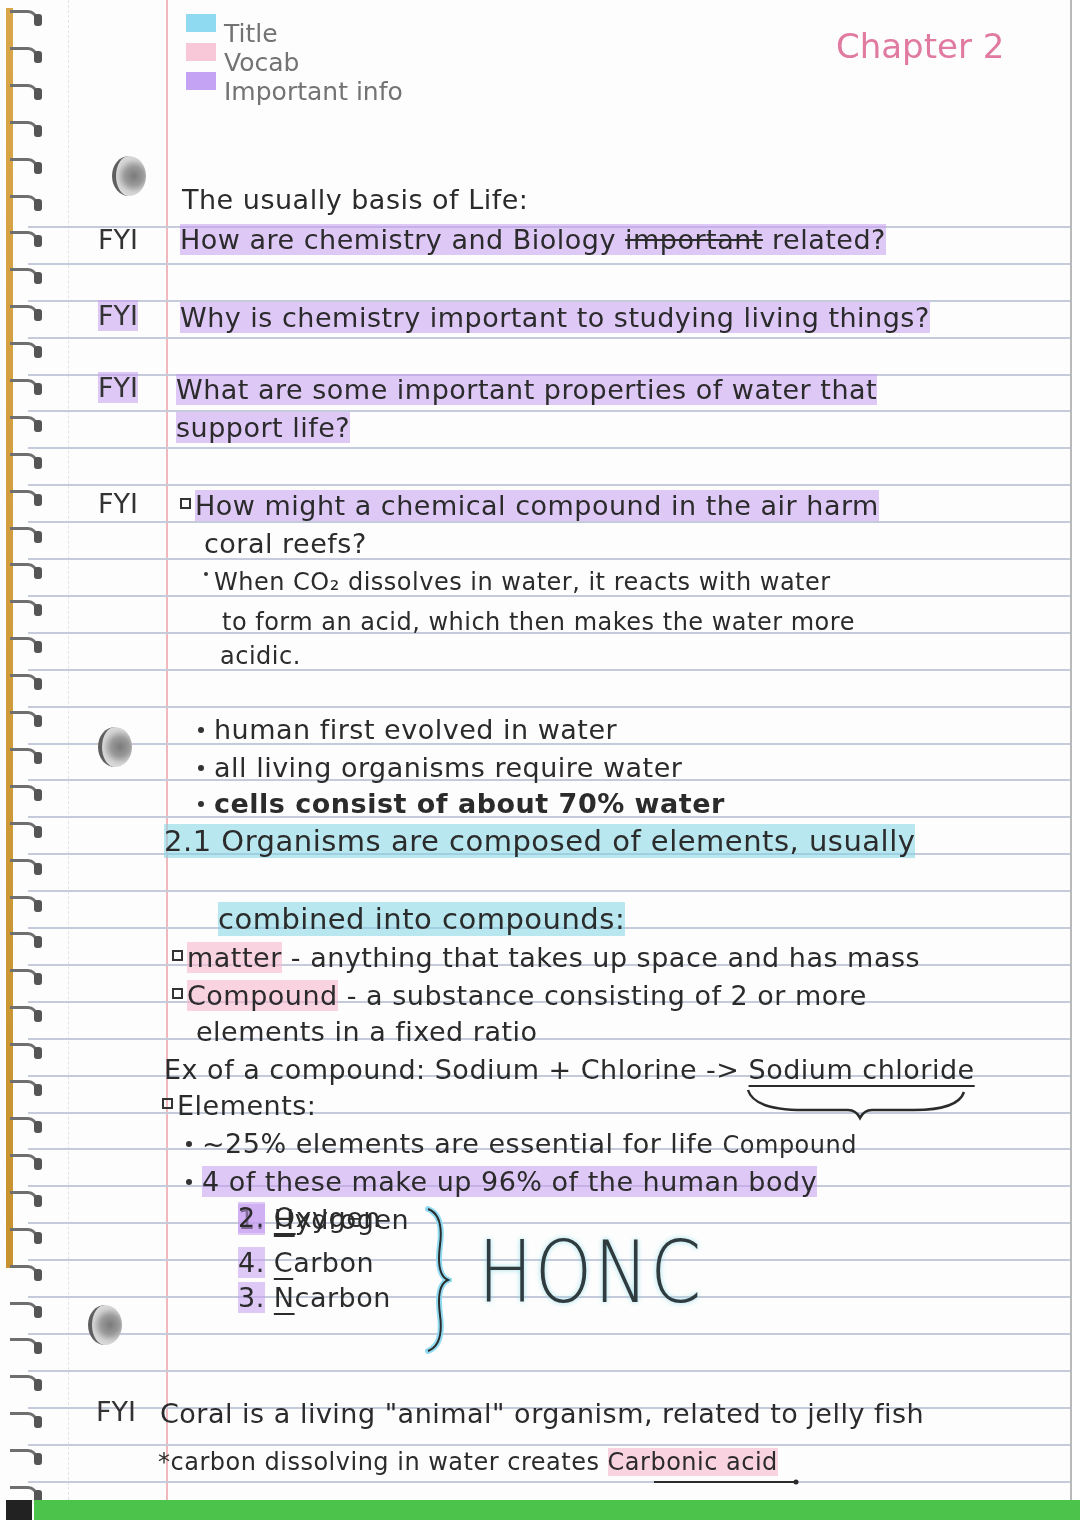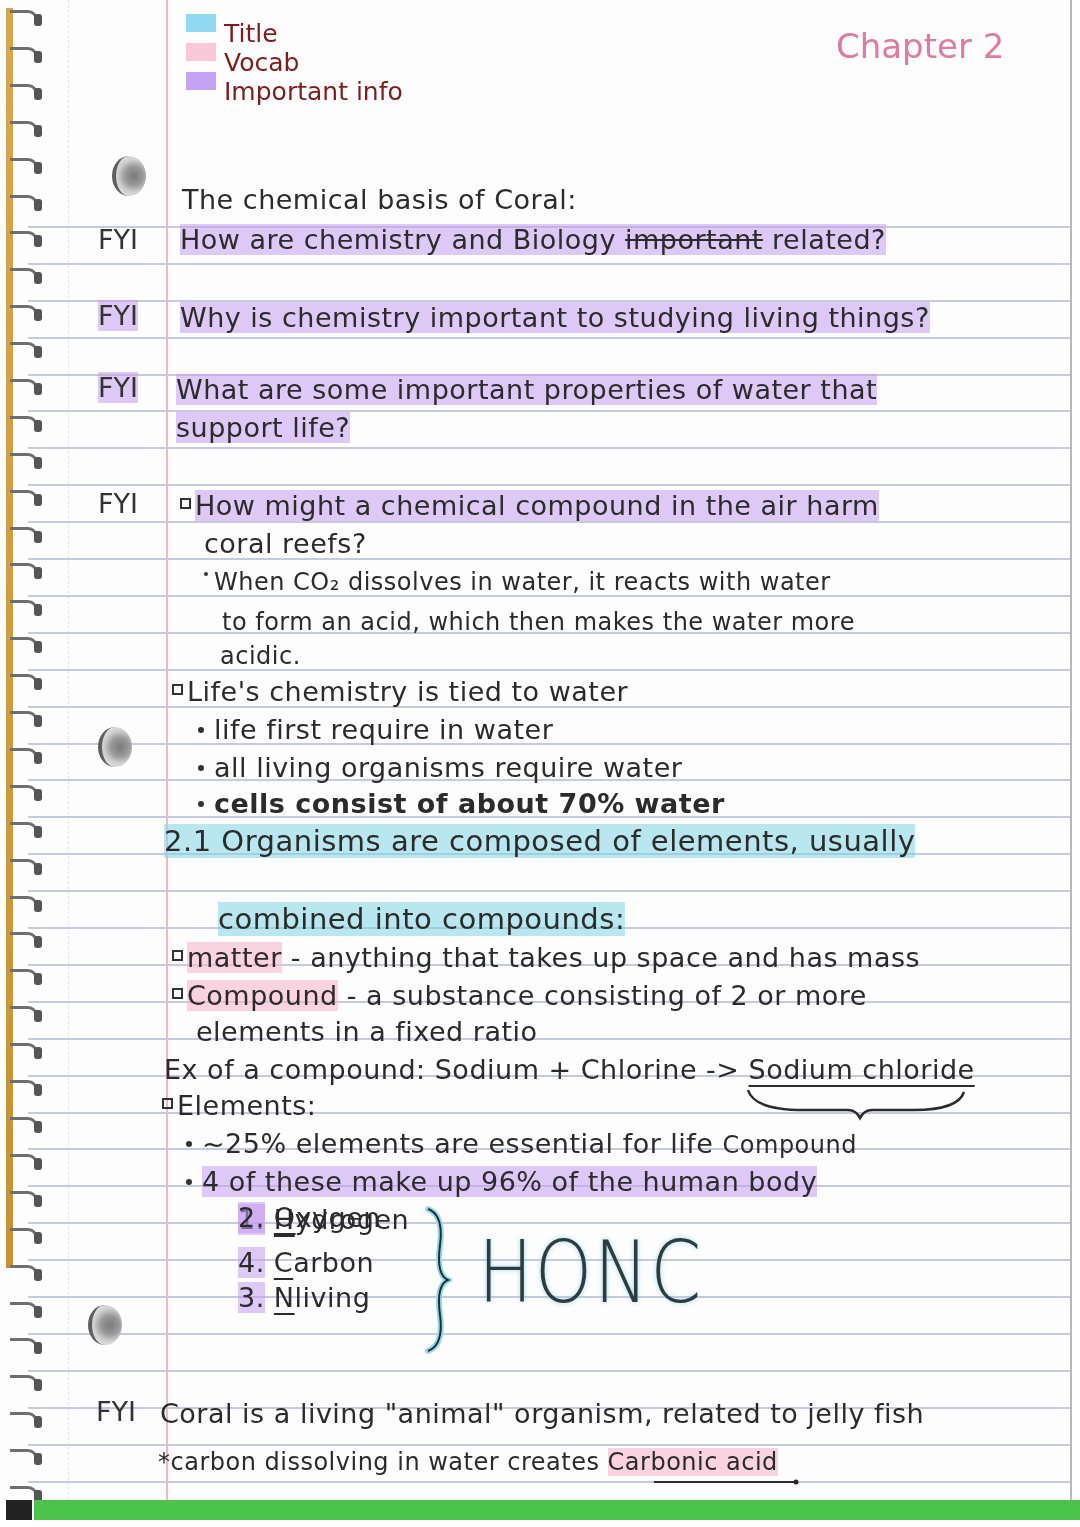--- a/index.html
+++ b/index.html
@@ -74,21 +74,21 @@
   .hl-blue { background: rgba(128, 214, 230, 0.55); }
   .hl-pink { background: rgba(248, 184, 206, 0.6); }
 
   .strike { text-decoration: line-through; }
   .under { text-decoration: underline; text-underline-offset: 6px; }
 
   
   .legend { position: absolute; left: 186px; top: 8px; }
   .legend-row { display: flex; align-items: center; height: 29px; }
   .swatch { width: 30px; height: 18px; margin-right: 8px; }
-  .legend-label { font-size: 25px; color: #7f1d1d; font-family: "DejaVu Sans", sans-serif; margin-top: 21px; }
+  .legend-label { font-size: 25px; color: #737373; font-family: "DejaVu Sans", sans-serif; margin-top: 21px; }
 
   .chapter {
     position: absolute; left: 836px; top: 26px; font-size: 34px;
     color: #e17aa0; font-family: "DejaVu Sans", sans-serif;
   }
 
   .checkbox {
     display: inline-block; width: 11px; height: 11px; border: 2px solid #333;
     margin-right: 4px; vertical-align: 6px;
   }
@@ -332,21 +332,21 @@
       <span class="legend-label">Vocab</span>
     </div>
     <div class="legend-row">
       <span class="swatch" style="background:#c4a2f4"></span>
       <span class="legend-label">Important info</span>
     </div>
   </div>
 
   <div class="chapter">Chapter 2</div>
 
-  <div class="hw" style="left:182px; top:184px;">The chemical basis of Coral:</div>
+  <div class="hw" style="left:182px; top:184px;">The usually basis of Life:</div>
 
   <div class="fyi" style="left:98px; top:224px;">FYI</div>
   <div class="hw" style="left:180px; top:224px;">
     <span class="hl-purple">How are chemistry and Biology </span><span class="hl-purple strike">important</span><span class="hl-purple"> related?</span>
   </div>
 
   <div class="fyi hl-purple" style="left:98px; top:300px;">FYI</div>
   <div class="hw" style="left:180px; top:302px;">
     <span class="hl-purple">Why is chemistry important to studying living things?</span>
   </div>
@@ -364,25 +364,22 @@
     <span class="checkbox"></span><span class="hl-purple">How might a chemical compound in the air harm</span>
   </div>
   <div class="hw" style="left:204px; top:528px;">coral reefs?</div>
 
   <div class="hw small" style="left:204px; top:568px;">
     <span class="dot" style="width:4px;height:4px;margin-right:6px;vertical-align:14px;"></span><span>When CO₂ dissolves in water, it reacts with water</span>
   </div>
   <div class="hw small" style="left:222px; top:608px;">to form an acid, which then makes the water more</div>
   <div class="hw small" style="left:220px; top:642px;">acidic.</div>
 
-  <div class="hw" style="left:172px; top:676px;">
-    <span class="checkbox"></span><span>Life's chemistry is tied to water</span>
-  </div>
   <div class="hw" style="left:198px; top:714px;">
-    <span class="dot"></span><span>life first require in water</span>
+    <span class="dot"></span><span>human first evolved in water</span>
   </div>
   <div class="hw" style="left:198px; top:752px;">
     <span class="dot"></span><span>all living organisms require water</span>
   </div>
   <div class="hw" style="left:198px; top:788px;font-weight:bold;">
     <span class="dot"></span><span>cells consist of about 70% water</span>
   </div>
 
   <div class="hw" style="left:164px; top:824px; font-size:29px;">
     <span class="hl-blue">2.1 Organisms are composed of elements, usually</span>
@@ -421,21 +418,21 @@
   <div class="hw" style="left:238px; top:1204px;">
     <span class="hl-purple">1.</span>
     <span class="under">H</span><span>ydrogen</span>
   </div>
   <div class="hw" style="left:238px; top:1202px;">
     <span class="hl-purple">2.</span>
     <span class="under">O</span><span>xygen</span>
   </div>
   <div class="hw" style="left:238px; top:1282px;">
     <span class="hl-purple">3.</span>
-    <span class="under">N</span><span>living</span>
+    <span class="under">N</span><span>carbon</span>
   </div>
   <div class="hw" style="left:238px; top:1247px;">
     <span class="hl-purple">4.</span>
     <span class="under">C</span><span>arbon</span>
   </div>
 
   <svg class="brace-blue" viewBox="0 0 30 150">
     <path d="M6 4 Q22 10 18 40 Q14 70 26 75 Q14 80 18 110 Q22 140 6 146" fill="none" stroke="#8fdaf0" stroke-width="6" stroke-linecap="round"></path>
     <path d="M6 4 Q22 10 18 40 Q14 70 26 75 Q14 80 18 110 Q22 140 6 146" fill="none" stroke="#2b2b2b" stroke-width="2"></path>
   </svg>

